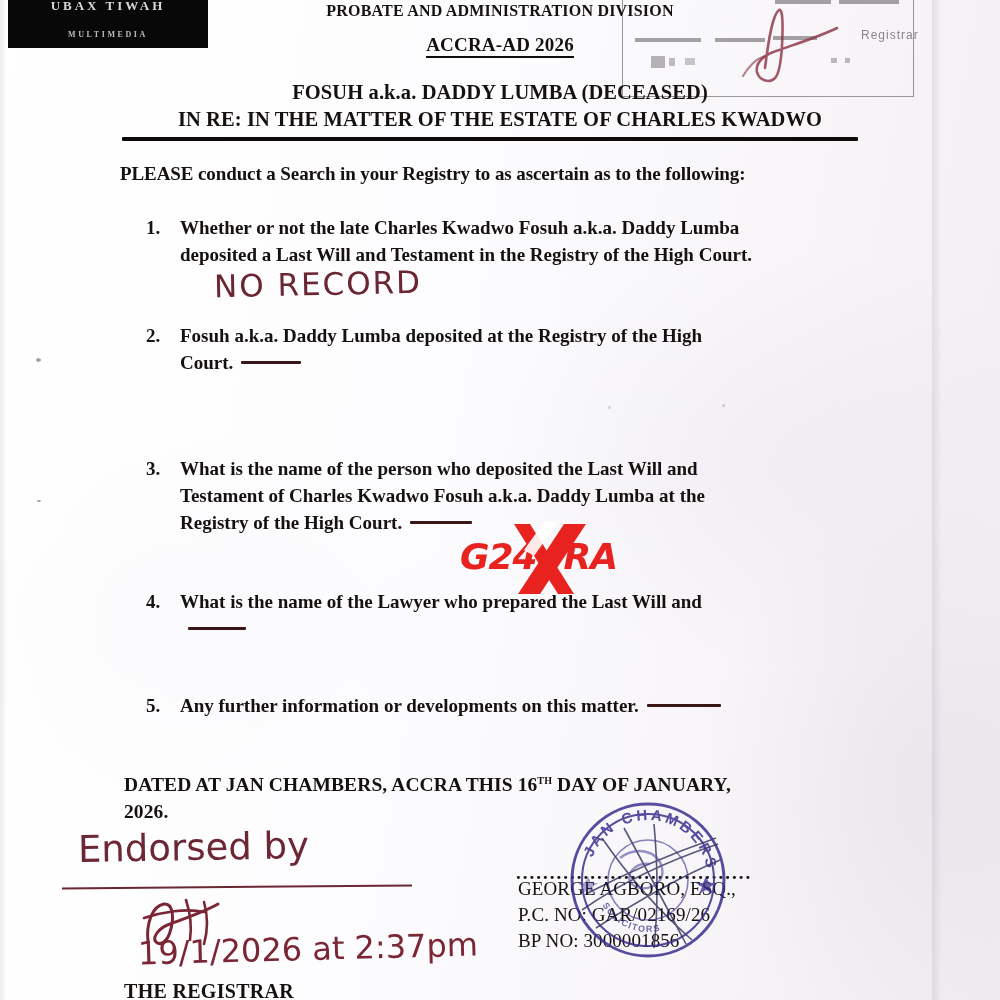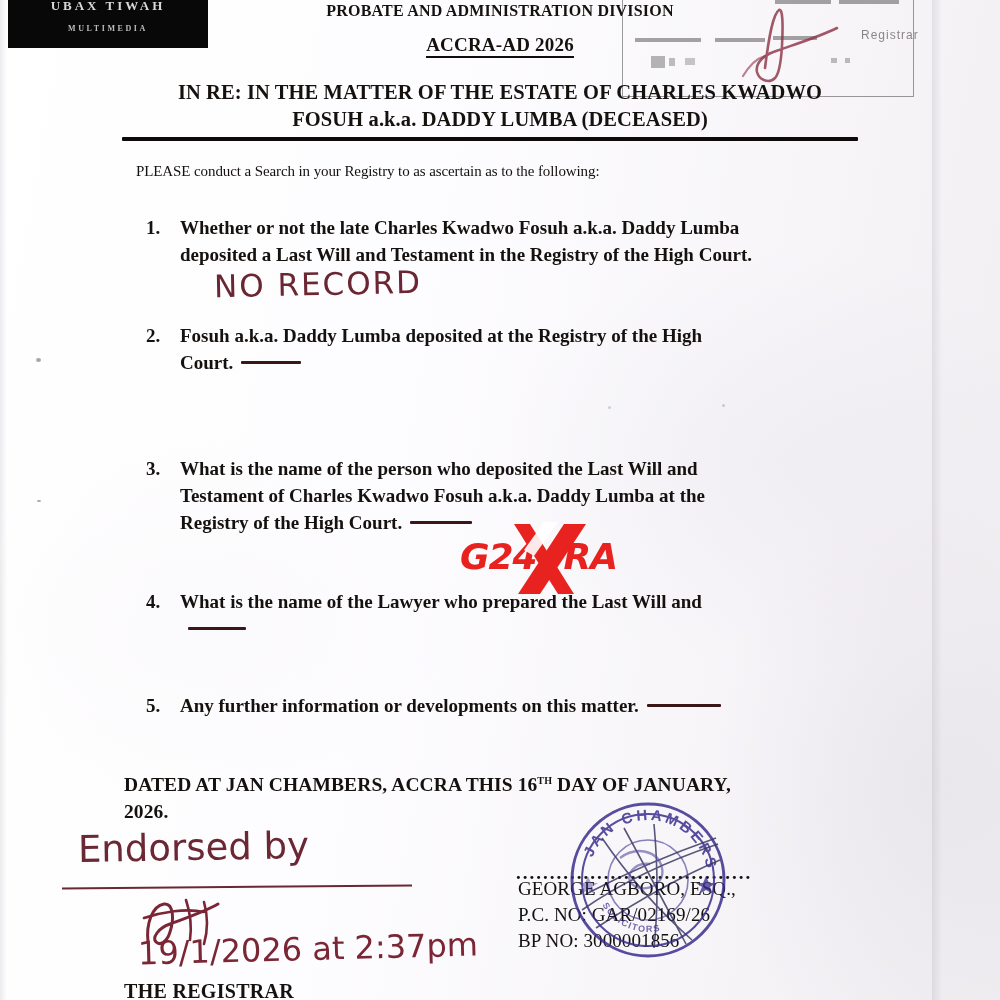--- a/index.html
+++ b/index.html
@@ -67,21 +67,21 @@
     font-size: 13px;
     font-weight: bold;
     letter-spacing: 3px;
   }
   .logo-sub {
     color: #bdbdbd;
     font-family: "Liberation Serif", serif;
     font-size: 8px;
     font-weight: bold;
     letter-spacing: 2.6px;
-    margin-top: 10px;
+    margin-top: 16px;
   }
 
   
   .hdr {
     position: absolute;
     left: 0;
     width: 1000px;
     text-align: center;
     font-weight: bold;
     letter-spacing: 0.2px;
@@ -110,25 +110,25 @@
     top: 137px;
     width: 736px;
     height: 4px;
     background: #0d0a09;
     border-radius: 1px;
   }
 
   
   .please {
     position: absolute;
-    left: 136px;
+    left: 120px;
     top: 163px;
     width: 740px;
-    font-size: 15px;
-    font-weight: normal;
+    font-size: 19px;
+    font-weight: bold;
     letter-spacing: -0.1px;
   }
 
   
   .item {
     position: absolute;
     display: flex;
     font-size: 19px;
     font-weight: bold;
     line-height: 1.43;
@@ -373,22 +373,22 @@
     <div class="logo-main">UBAX TIWAH</div>
     <div class="logo-sub">MULTIMEDIA</div>
   </div>
 
   <div class="hdr hdr-division">PROBATE AND ADMINISTRATION DIVISION</div>
   <div class="hdr hdr-accra">
     <span>ACCRA-AD 2026</span>
   </div>
 
   <div class="inre">
+    <div>FOSUH a.k.a. DADDY LUMBA (DECEASED)</div>
     <div>IN RE: IN THE MATTER OF THE ESTATE OF CHARLES KWADWO</div>
-    <div>FOSUH a.k.a. DADDY LUMBA (DECEASED)</div>
   </div>
   <div class="rule-top"></div>
 
   <div class="please">PLEASE conduct a Search in your Registry to as ascertain as to the following:</div>
 
   <div class="item item-1">
     <div class="num">1.</div>
     <div class="body">
       <div>Whether or not the late Charles Kwadwo Fosuh a.k.a. Daddy Lumba</div>
       <div>deposited a Last Will and Testament in the Registry of the High Court.</div>

